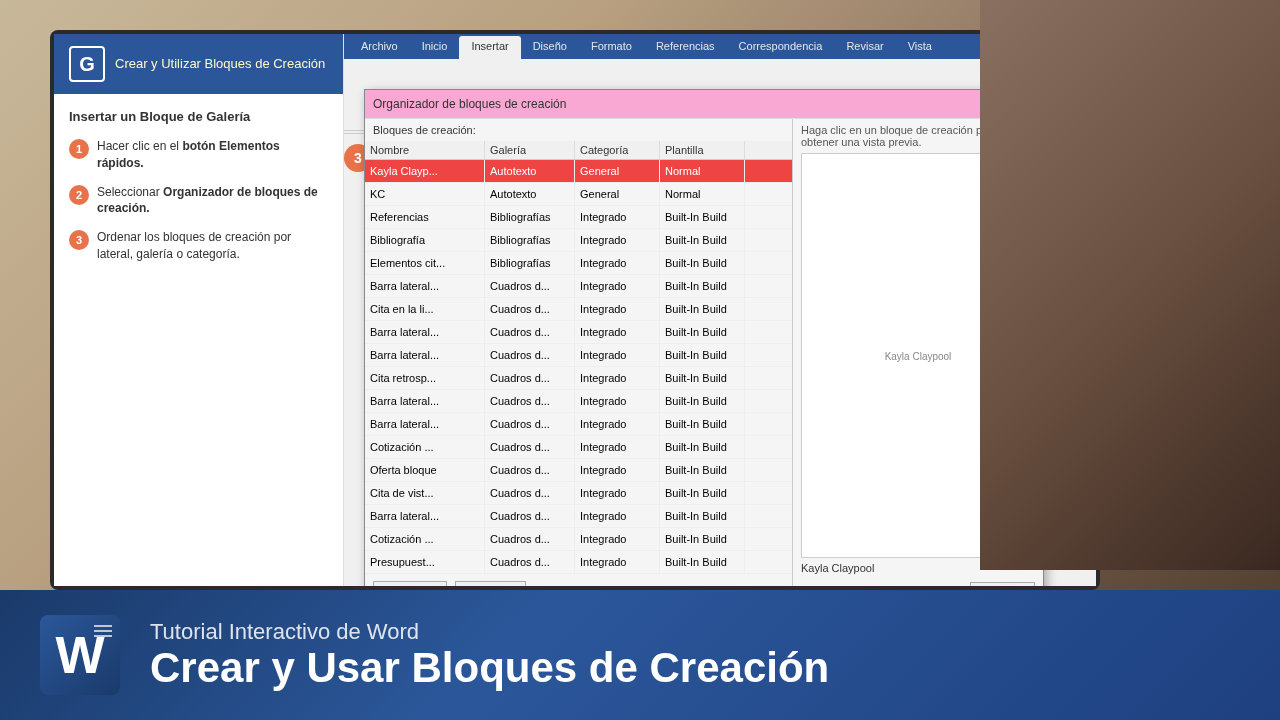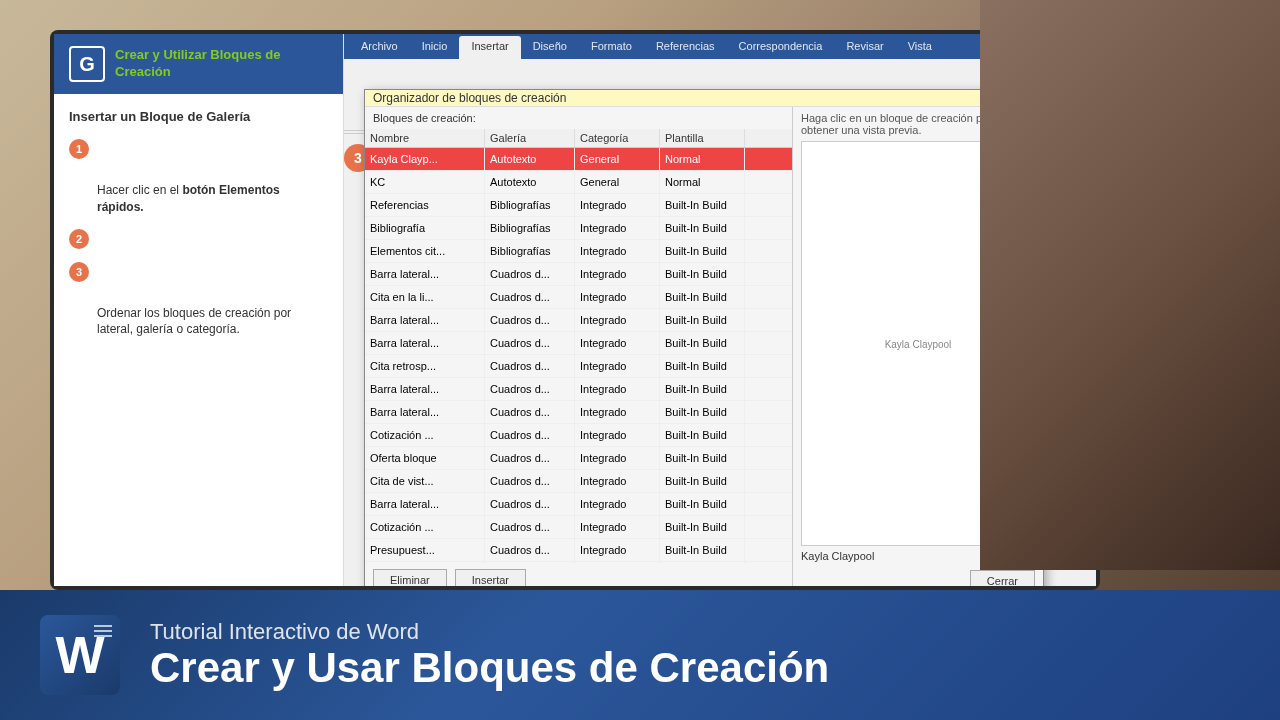--- a/index.html
+++ b/index.html
@@ -69,23 +69,23 @@
       display: flex;
       align-items: center;
       justify-content: center;
       color: white;
       font-weight: bold;
       font-size: 20px;
       flex-shrink: 0;
     }
 
     .panel-title {
-      color: #84cc16;
+      color: #fef9c3;
       font-size: 13px;
-      font-weight: bold;
+      font-weight: normal;
       line-height: 1.3;
     }
 
     .tutorial-steps {
       padding: 15px;
     }
 
     .insert-heading {
       font-size: 13px;
       font-weight: bold;
@@ -112,21 +112,20 @@
       align-items: center;
       justify-content: center;
       flex-shrink: 0;
       margin-top: 1px;
     }
 
     .step-text {
       font-size: 12px;
       color: #333;
       line-height: 1.4;
-      margin-top: 44px;
     }
 
     .step-text strong {
       font-weight: bold;
     }
 
     
     .step3-badge {
       position: absolute;
       left: 290px;
@@ -189,22 +188,22 @@
       top: 55px;
       left: 310px;
       width: 680px;
       background: #f5f5f5;
       border: 1px solid #888;
       box-shadow: 3px 3px 10px rgba(0,0,0,0.3);
       z-index: 20;
     }
 
     .dialog-titlebar {
-      background: #fef9c3;
-      padding: 0 8px;
+      background: #f9a8d4;
+      padding: 6px 8px;
       display: flex;
       align-items: center;
       justify-content: space-between;
       border-bottom: 1px solid #ddd;
     }
 
     .dialog-title {
       font-size: 12px;
       color: #333;
     }
@@ -458,20 +457,21 @@
 Bloques de Creación</div>
       </div>
       <div class="tutorial-steps">
         <div class="insert-heading">Insertar un Bloque de Galería</div>
         <div class="step">
           <div class="step-num">1</div>
           <div class="step-text">Hacer clic en el <strong>botón Elementos rápidos.</strong></div>
         </div>
         <div class="step">
           <div class="step-num">2</div>
+          <div class="step-text">Seleccionar <strong>Organizador de bloques de creación.</strong></div>
         </div>
         <div class="step">
           <div class="step-num">3</div>
           <div class="step-text">Ordenar los bloques de creación por lateral, galería o categoría.</div>
         </div>
       </div>
     </div>
 
     <div class="step3-badge">3</div>
 

